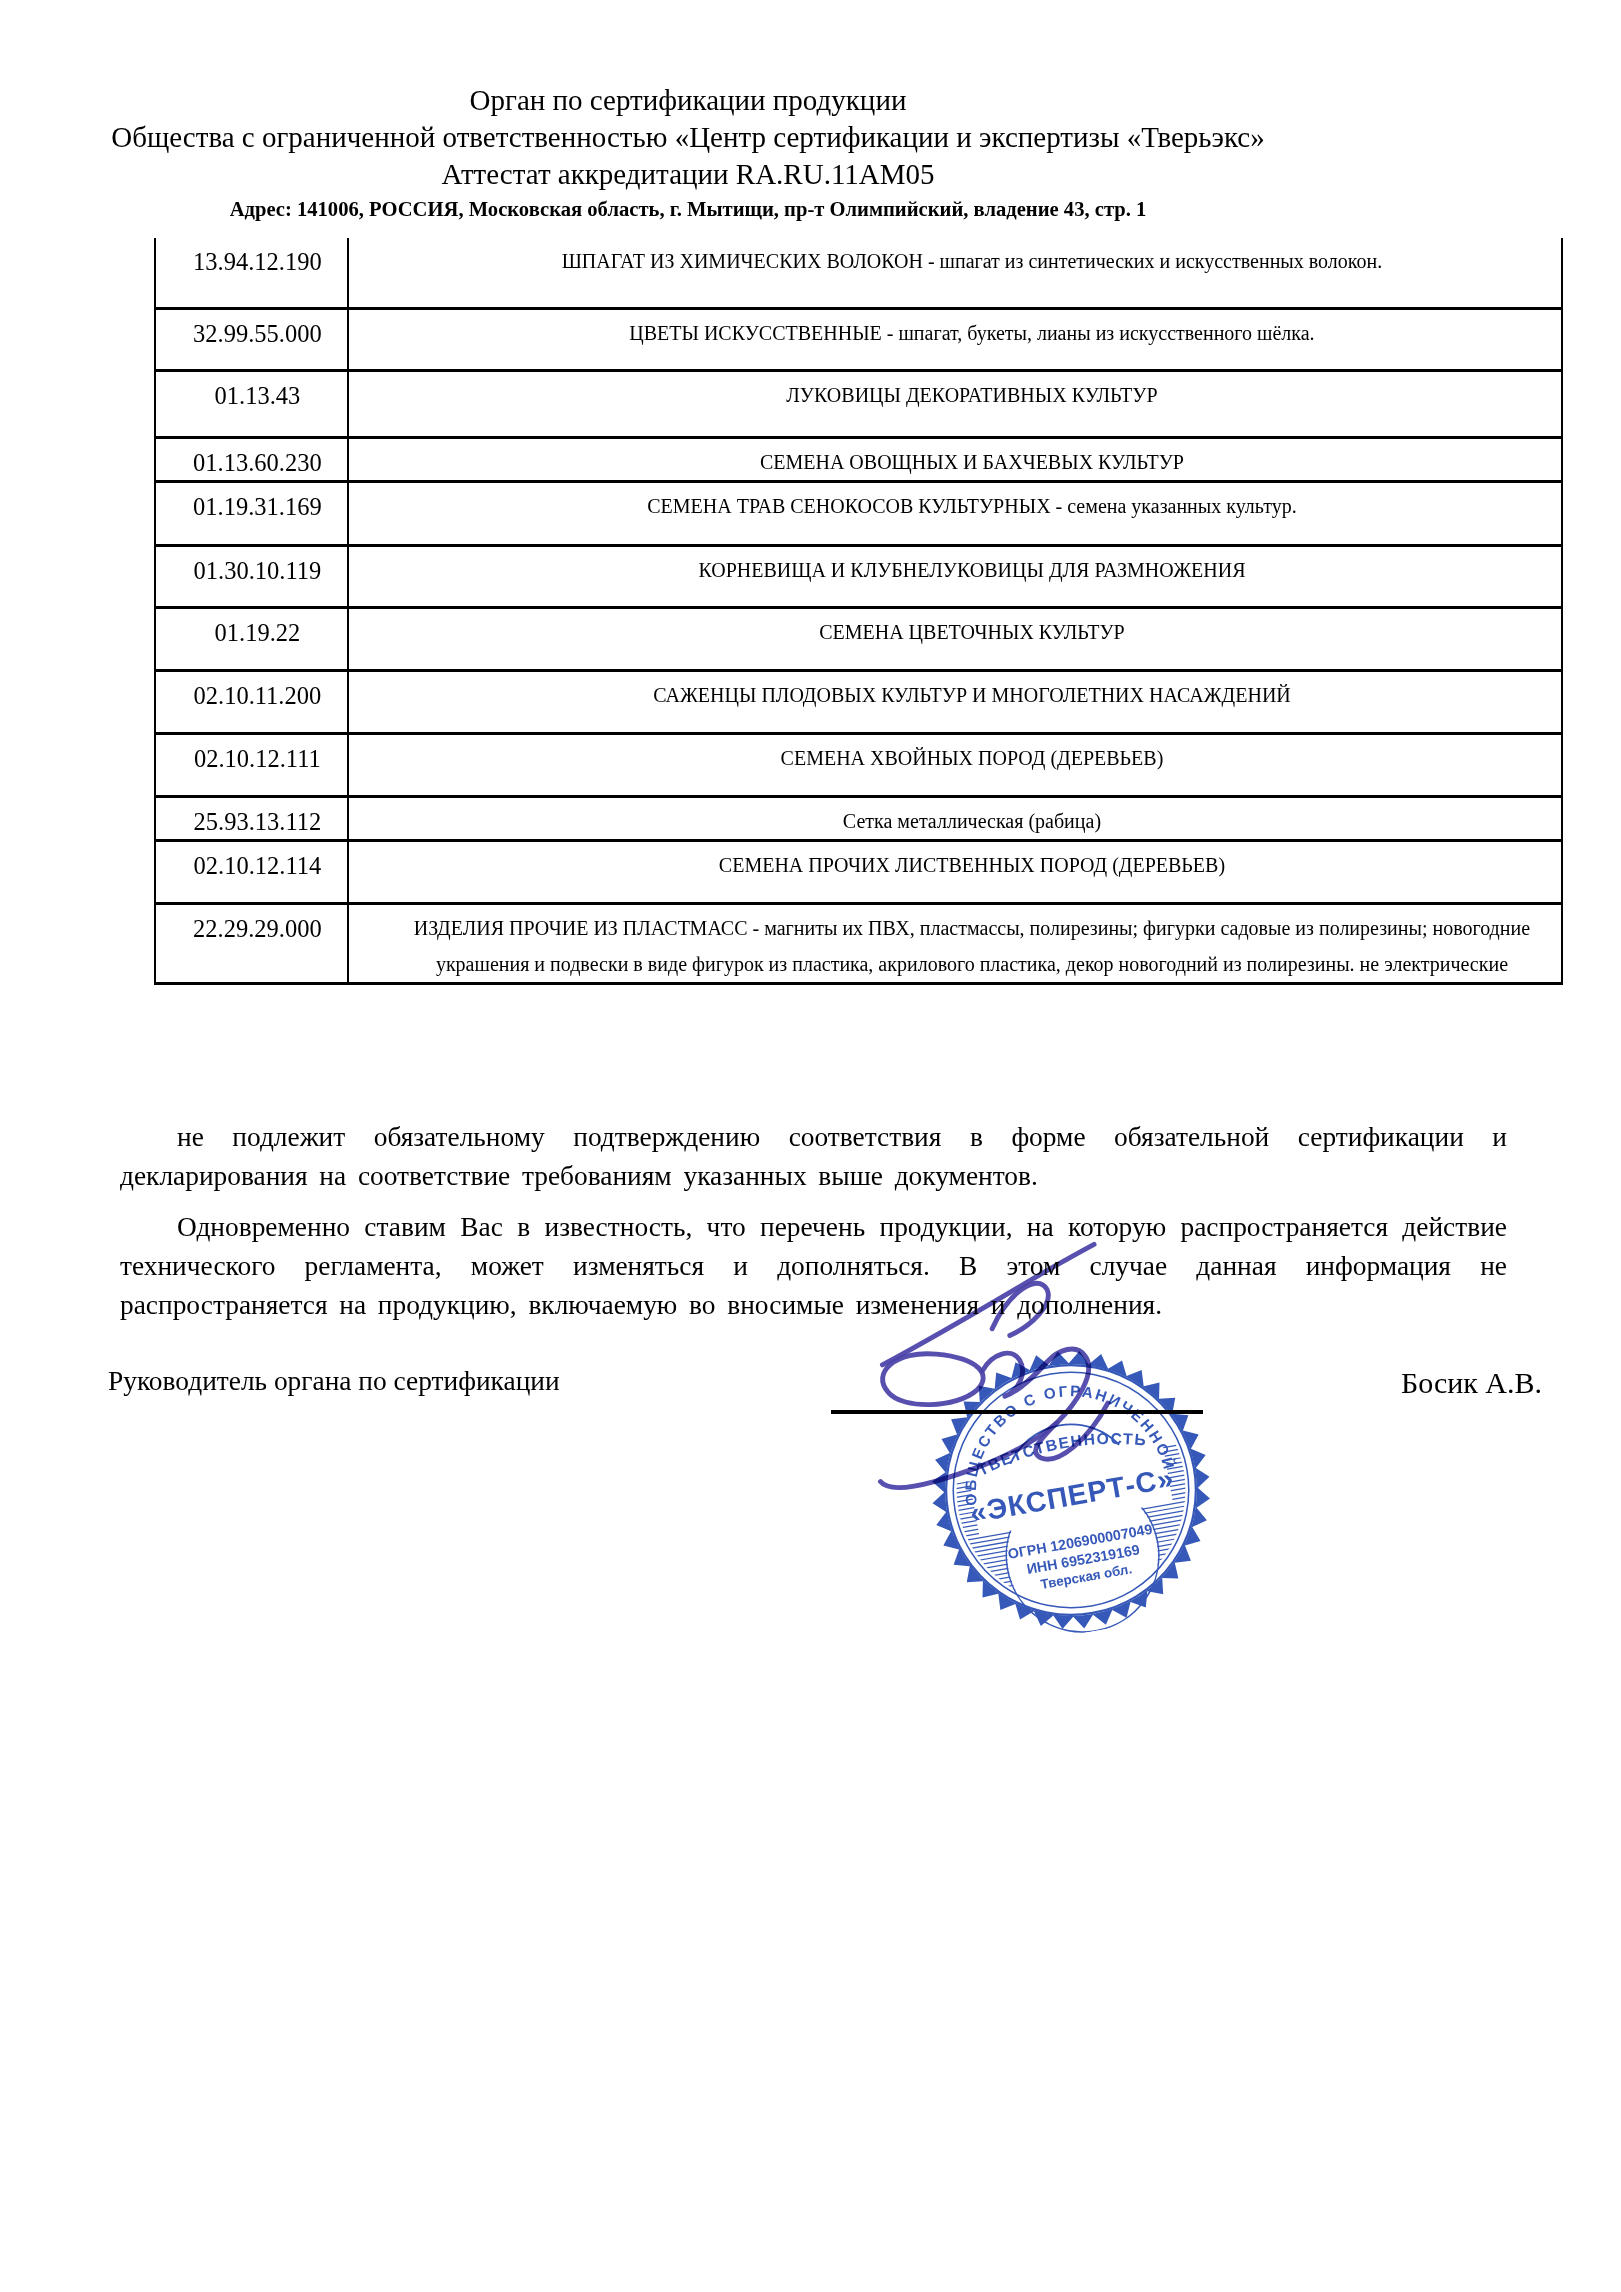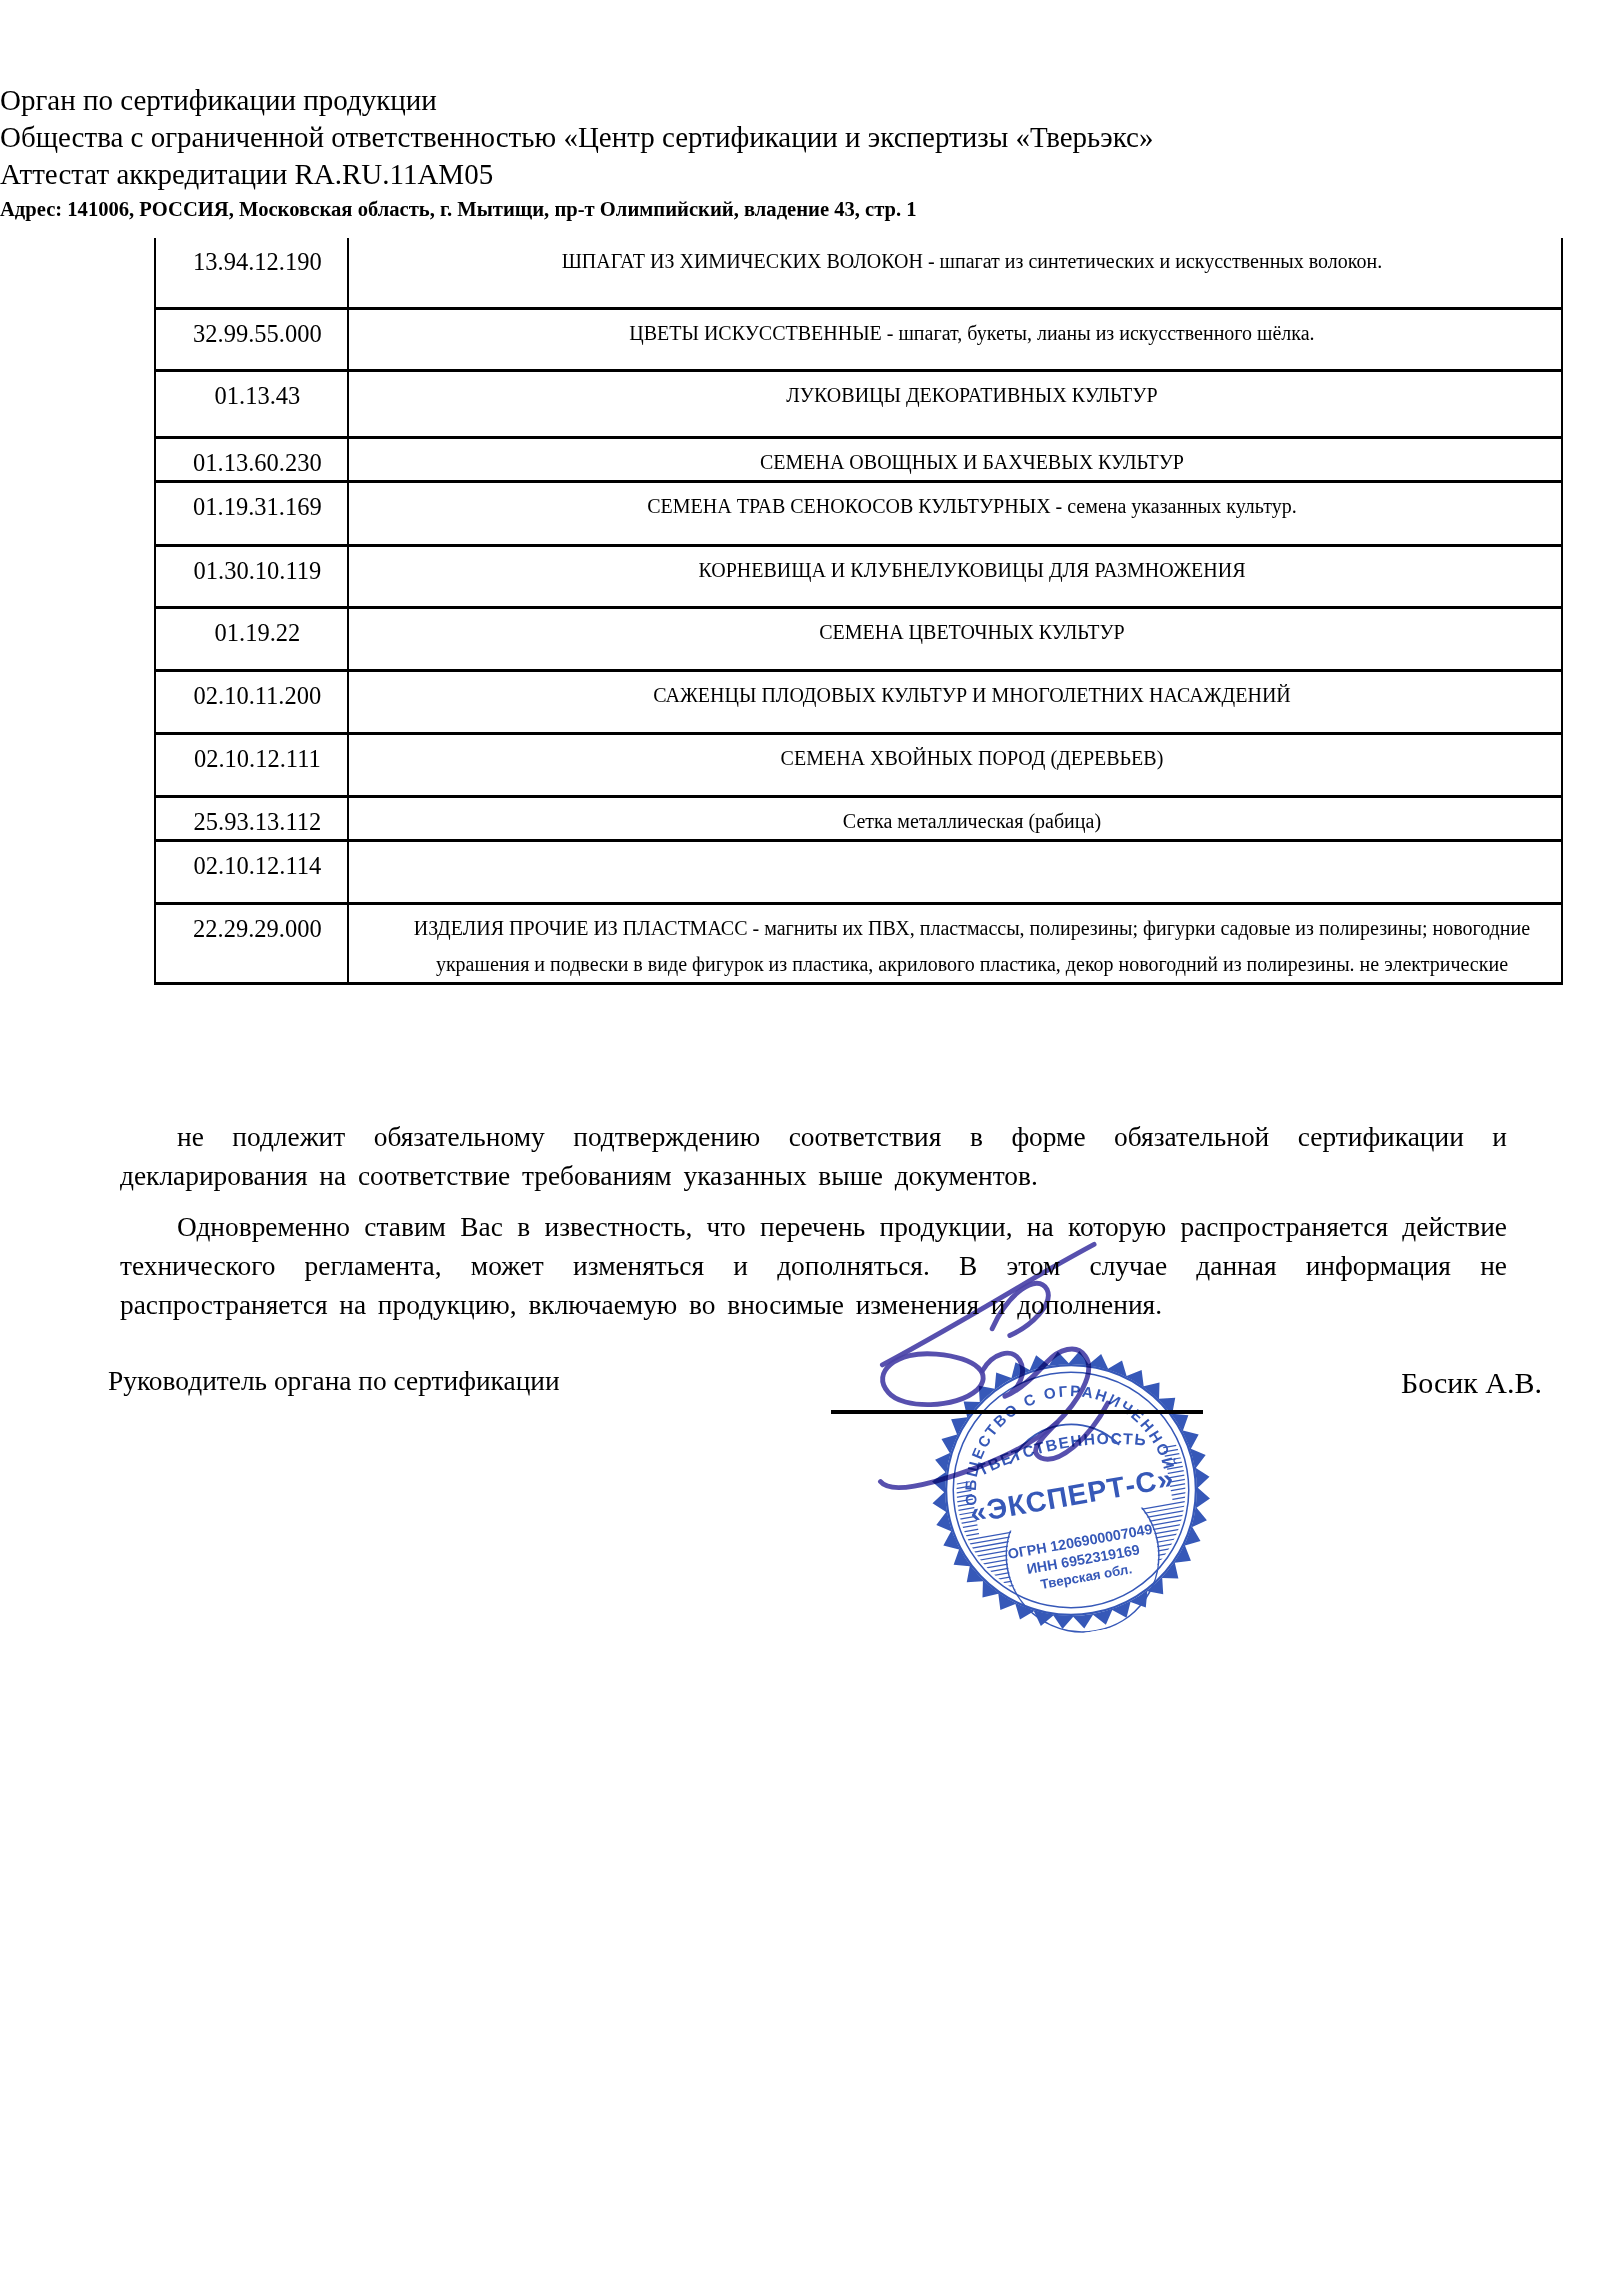--- a/index.html
+++ b/index.html
@@ -12,20 +12,21 @@
     width:1621px;height:2293px;
     background:#ffffff;
     margin:0 auto;
     overflow:hidden;
     font-family:"Liberation Serif","DejaVu Serif",serif;
     color:#000;
   }
   
   .doc-header{
     position:absolute;left:0;top:82px;width:1376px;
+    text-align:center;
   }
   .doc-header .h1{
     font-size:29px;line-height:37px;white-space:nowrap;
   }
   .doc-header .h-addr{
     font-size:20.6px;line-height:29px;margin-top:2px;white-space:nowrap;font-weight:bold;
   }
   
   .ptable{
     position:absolute;left:154px;top:238px;width:1409px;
@@ -152,20 +153,21 @@
       <div class="trow">
       <div class="tcell code">02.10.12.111</div>
       <div class="tcell desc"><span>СЕМЕНА ХВОЙНЫХ ПОРОД (ДЕРЕВЬЕВ)</span><span></span></div>
     </div>
       <div class="trow">
       <div class="tcell code">25.93.13.112</div>
       <div class="tcell desc"><span>Сетка металлическая (рабица)</span><span></span></div>
     </div>
       <div class="trow">
       <div class="tcell code">02.10.12.114</div>
+      <div class="tcell desc"><span>СЕМЕНА ПРОЧИХ ЛИСТВЕННЫХ ПОРОД (ДЕРЕВЬЕВ)</span><span></span></div>
     </div>
       <div class="trow">
       <div class="tcell code">22.29.29.000</div>
       <div class="tcell desc"><span>ИЗДЕЛИЯ ПРОЧИЕ ИЗ ПЛАСТМАСС</span><span> - магниты их ПВХ, пластмассы,  полирезины; фигурки садовые из полирезины; новогодние украшения и подвески в виде фигурок из пластика, акрилового пластика, декор новогодний из полирезины. не электрические</span></div>
     </div>
     </div>
 
   <div class="bodytext">
     <p>не подлежит обязательному подтверждению соответствия в форме обязательной сертификации и декларирования на соответствие требованиям указанных выше документов.</p>
     <p>Одновременно ставим Вас в известность, что перечень продукции, на которую распространяется действие технического регламента, может изменяться и дополняться. В этом случае данная информация не распространяется на продукцию, включаемую во вносимые изменения и дополнения.</p>

